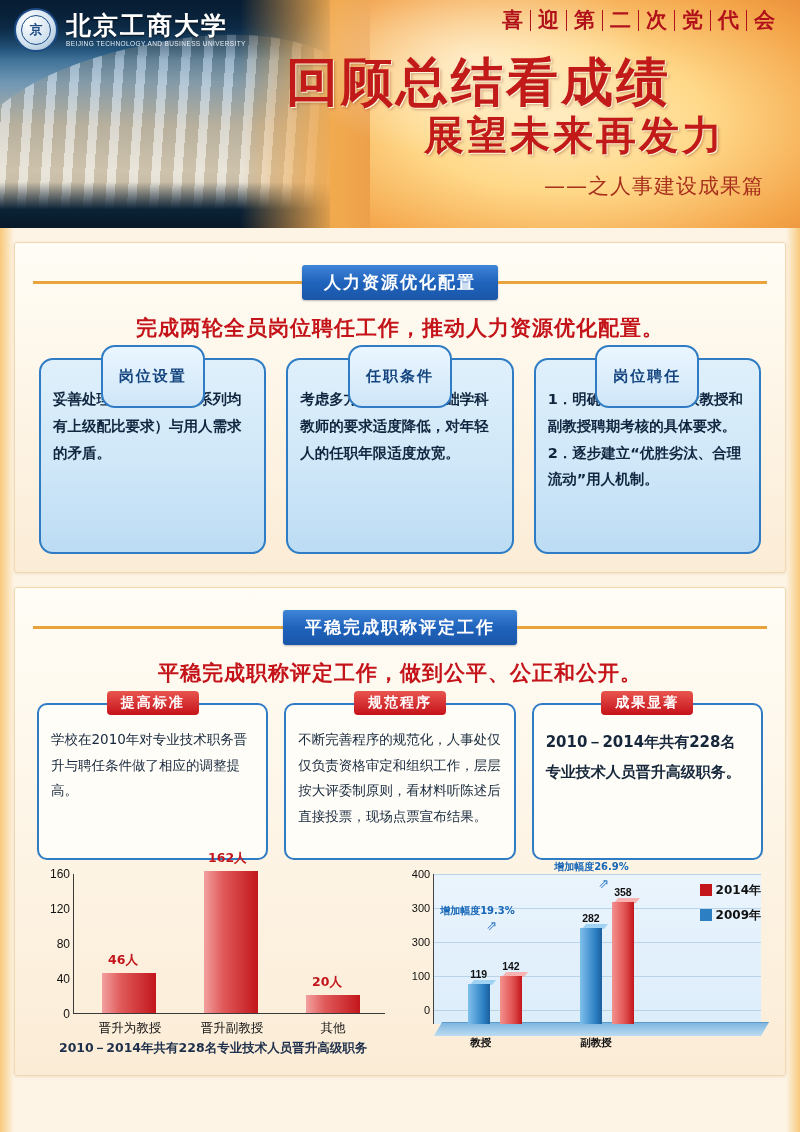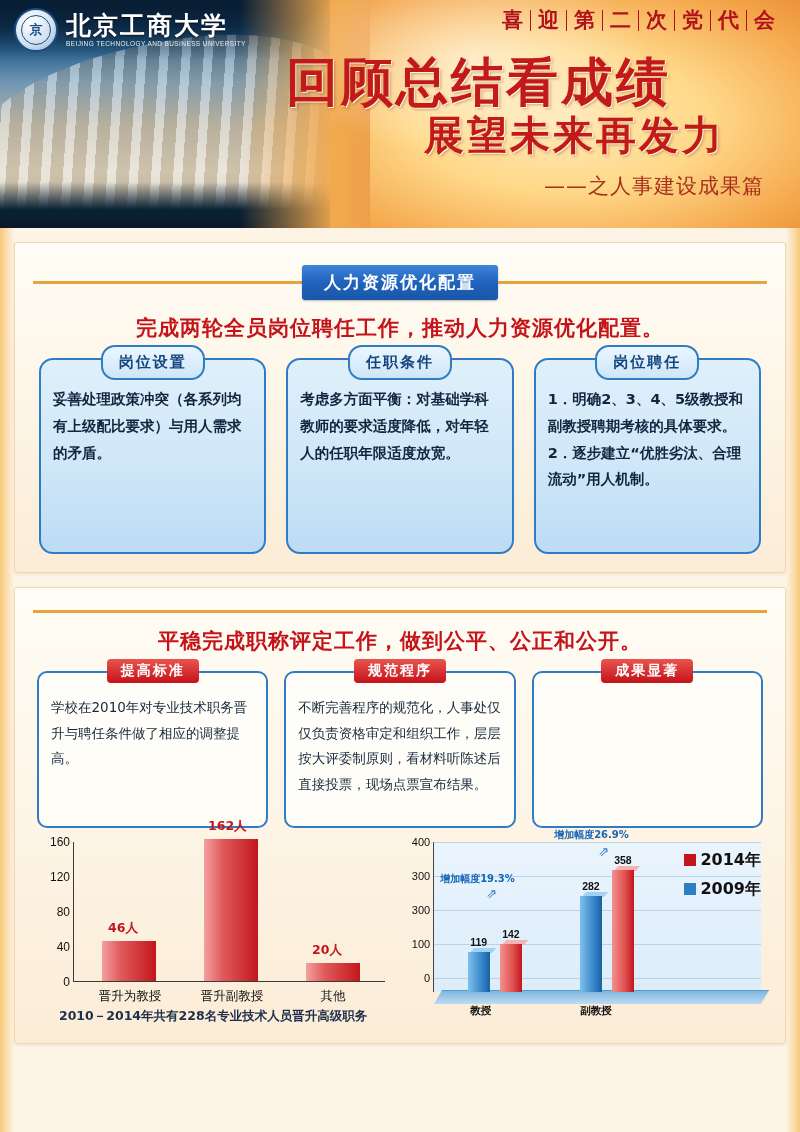--- a/index.html
+++ b/index.html
@@ -161,21 +161,21 @@
     border: 2px solid #2f7cc4;
     border-radius: 14px;
     padding: 26px 12px 14px 12px;
     min-height: 196px;
   }
   .card-tab {
     position: absolute; top: -15px; left: 50%; transform: translateX(-50%);
     background: linear-gradient(to bottom, #eaf6ff, #cfe6f8);
     border: 2px solid #2f7cc4;
     border-radius: 14px;
-    padding: 6px 16px;
+    padding: 20px 16px;
     font-family: "DejaVu Sans", sans-serif;
     font-size: 15px; font-weight: bold; color: #14457f;
     letter-spacing: 2px;
     white-space: nowrap;
   }
   .card-body {
     font-family: "DejaVu Sans", sans-serif;
     font-size: 14.5px; color: #10263f;
     line-height: 1.85;
     font-weight: bold;
@@ -255,21 +255,21 @@
   .c2-bar.red .top { background: #f7b3b1; }
   .c2-val { position: absolute; font-size: 10.5px; color: #111; font-weight: bold;
             font-family: "Liberation Sans", sans-serif; white-space: nowrap; }
   .c2-xlab { position: absolute; font-size: 10.5px; color: #111; font-weight: bold;
              font-family: "DejaVu Sans", sans-serif; white-space: nowrap; }
   .c2-ann { position: absolute; font-size: 10px; color: #1767b8; font-weight: bold;
             font-family: "DejaVu Sans", sans-serif; white-space: nowrap; }
   .c2-arrow { position: absolute; color: #2f7cc4; font-size: 13px; }
   .c2-legend { position: absolute; right: 0; top: 8px; }
   .c2-legend div { display: flex; align-items: center; gap: 4px; margin-bottom: 8px;
-                   font-size: 16px; font-family: "DejaVu Sans", sans-serif; color: #111; font-weight: bold; }
+                   font-size: 12px; font-family: "DejaVu Sans", sans-serif; color: #111; font-weight: bold; }
   .sw { width: 12px; height: 12px; display: inline-block; }
 
   .page-edge-left, .page-edge-right {
     position: absolute; top: 0; width: 14px; height: 1132px;
     background: linear-gradient(to right, #f7c97a, #fdf4e6);
   }
   .page-edge-right { right: 0; background: linear-gradient(to left, #f7c97a, #fdf4e6); }
 </style>
 </head>
 <body>
@@ -330,35 +330,37 @@
     <div class="card">
       <div class="card-tab">岗位聘任</div>
       <div class="card-body">1．明确2、3、4、5级教授和副教授聘期考核的具体要求。2．逐步建立“优胜劣汰、合理流动”用人机制。</div>
     </div>
   </div>
 </div>
 
 <div class="panel">
   <div class="panel-title-row">
     <div class="rule"></div>
+    <div class="section-badge">平稳完成职称评定工作</div>
     <div class="rule"></div>
   </div>
   <div class="panel-headline">平稳完成职称评定工作，做到公平、公正和公开。</div>
 
   <div class="cards2">
     <div class="card2">
       <div class="card2-tab">提高标准</div>
       <div class="card2-body">学校在2010年对专业技术职务晋升与聘任条件做了相应的调整提高。</div>
     </div>
     <div class="card2">
       <div class="card2-tab">规范程序</div>
       <div class="card2-body">不断完善程序的规范化，人事处仅仅负责资格审定和组织工作，层层按大评委制原则，看材料听陈述后直接投票，现场点票宣布结果。</div>
     </div>
     <div class="card2">
       <div class="card2-tab">成果显著</div>
+      <div class="card2-body big">2010－2014年共有228名专业技术人员晋升高级职务。</div>
     </div>
   </div>
 
   <div class="charts">
 
     <div class="chart-box chart1">
       <div class="c1-plot">
         <div class="c1-ylab" style="top:-7px">160</div>
         <div class="c1-ylab" style="top:28px">120</div>
         <div class="c1-ylab" style="top:63px">80</div>

